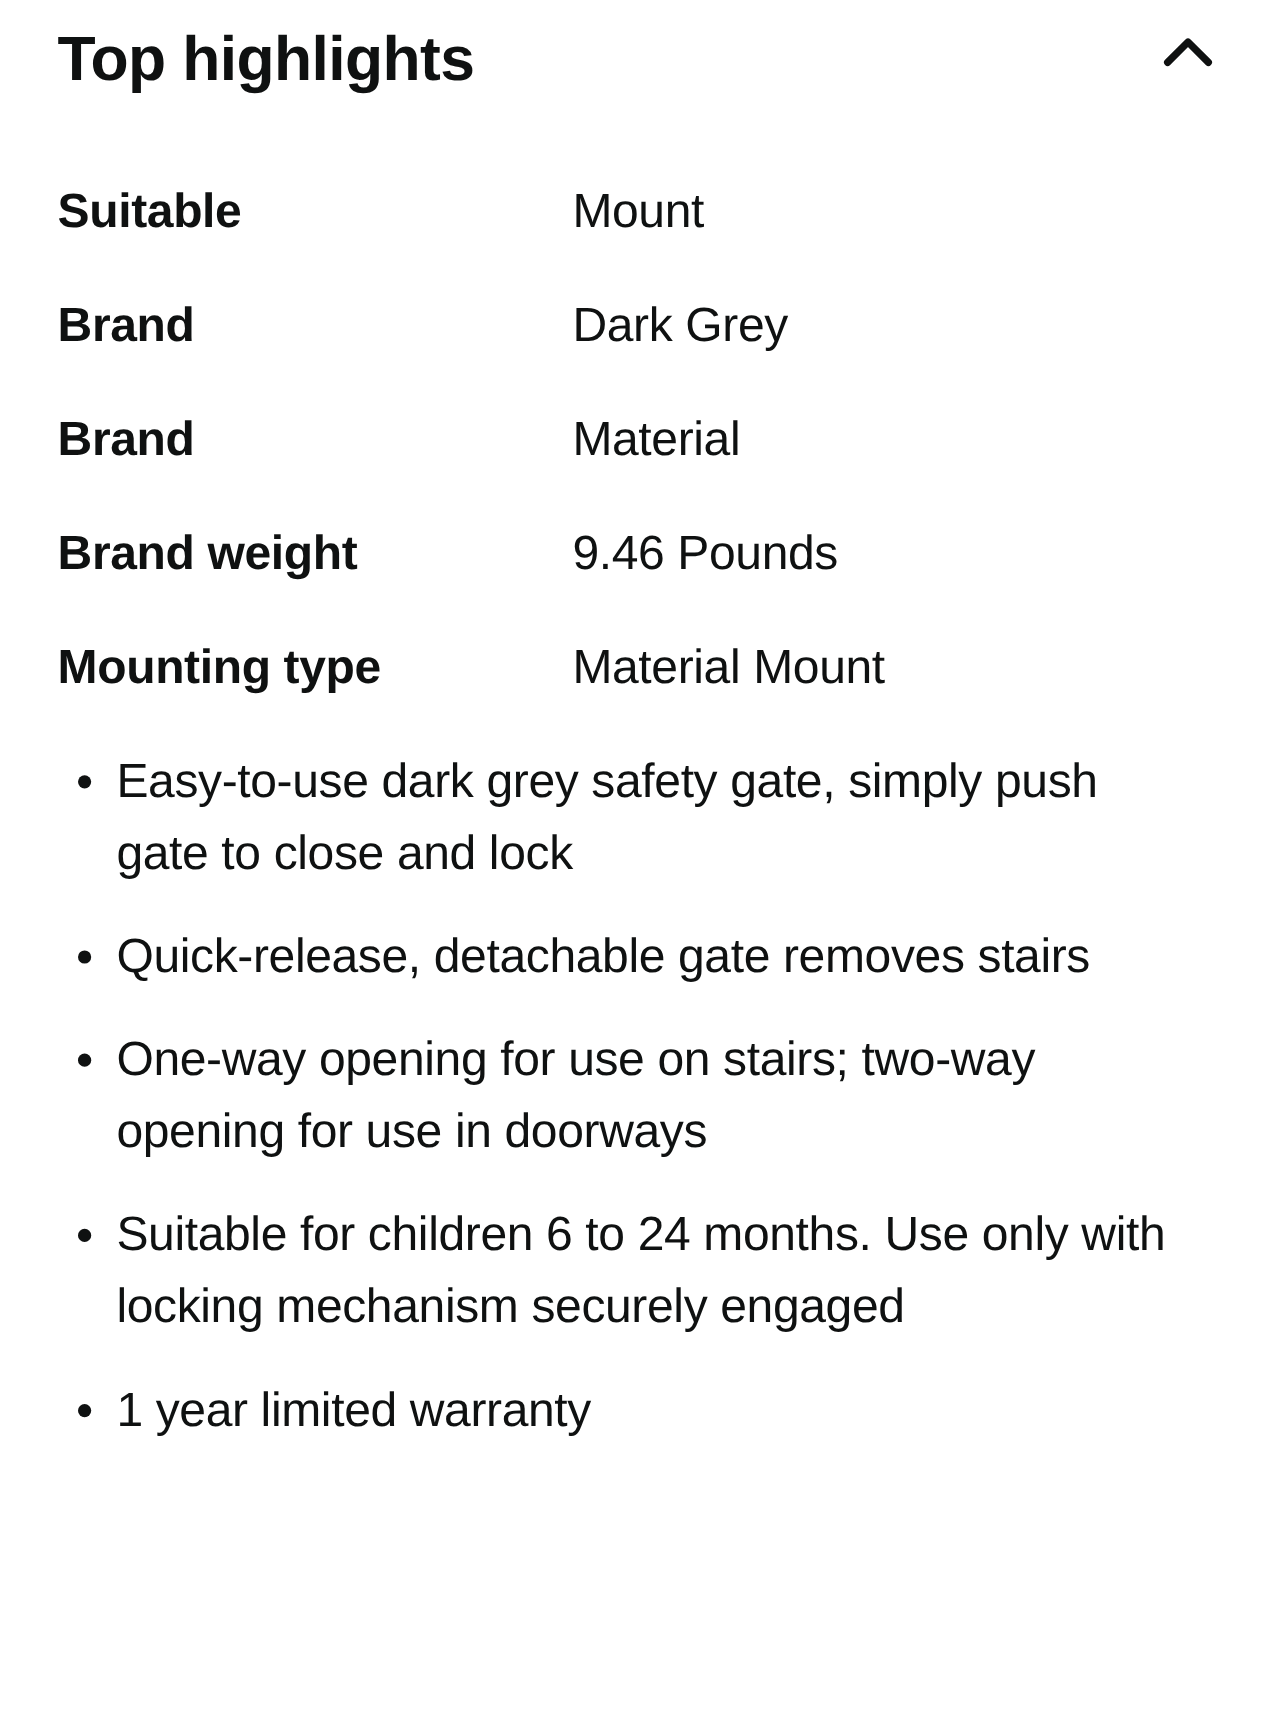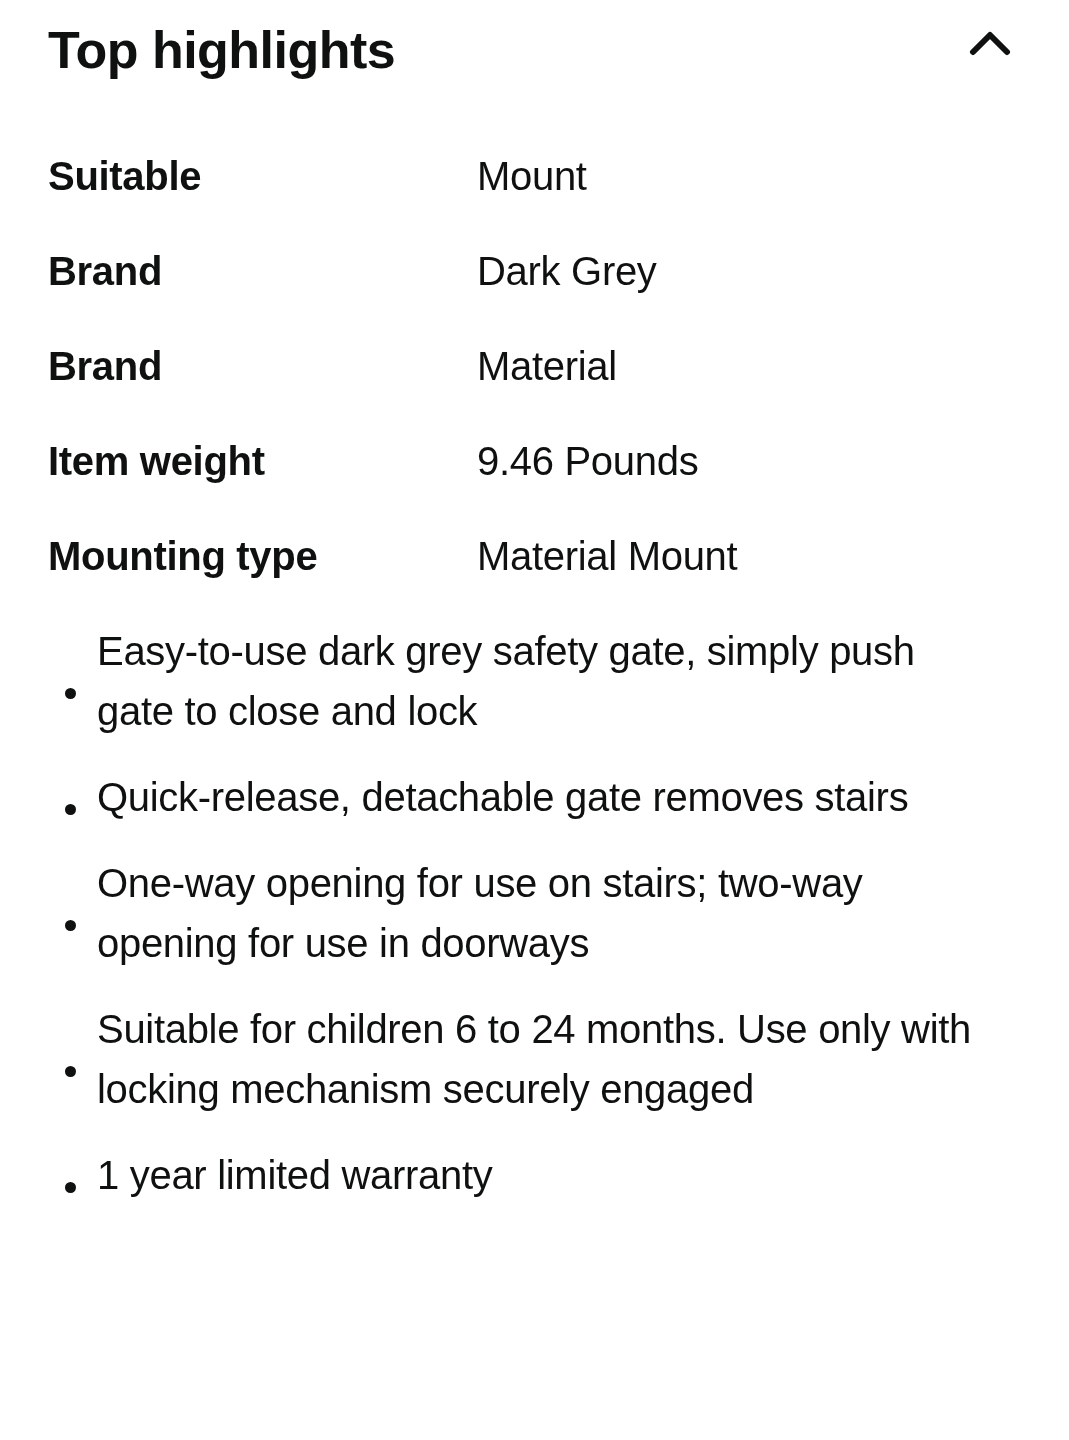--- a/index.html
+++ b/index.html
@@ -68,21 +68,21 @@
     letter-spacing: -0.3px;
   }
 
   
   .bullet-list {
     margin-top: 28px;
     list-style: none;
   }
   .bullet-item {
     display: flex;
-    align-items: center;
+    align-items: flex-start;
     margin-bottom: 26px;
   }
   .bullet-dot {
     flex: 0 0 auto;
     width: 11px;
     height: 11px;
     border-radius: 50%;
     background: #0F1111;
     margin: 25px 21px 0 17px;
   }
@@ -117,21 +117,21 @@
     </div>
     <div class="attr-row">
       <div class="attr-label">Brand</div>
       <div class="attr-value">Dark Grey</div>
     </div>
     <div class="attr-row">
       <div class="attr-label">Brand</div>
       <div class="attr-value">Material</div>
     </div>
     <div class="attr-row">
-      <div class="attr-label">Item weight</div>
+      <div class="attr-label">Brand weight</div>
       <div class="attr-value">9.46 Pounds</div>
     </div>
     <div class="attr-row">
       <div class="attr-label">Mounting type</div>
       <div class="attr-value">Material Mount</div>
     </div>
   </div>
 
   <ul class="bullet-list">
     <li class="bullet-item">

